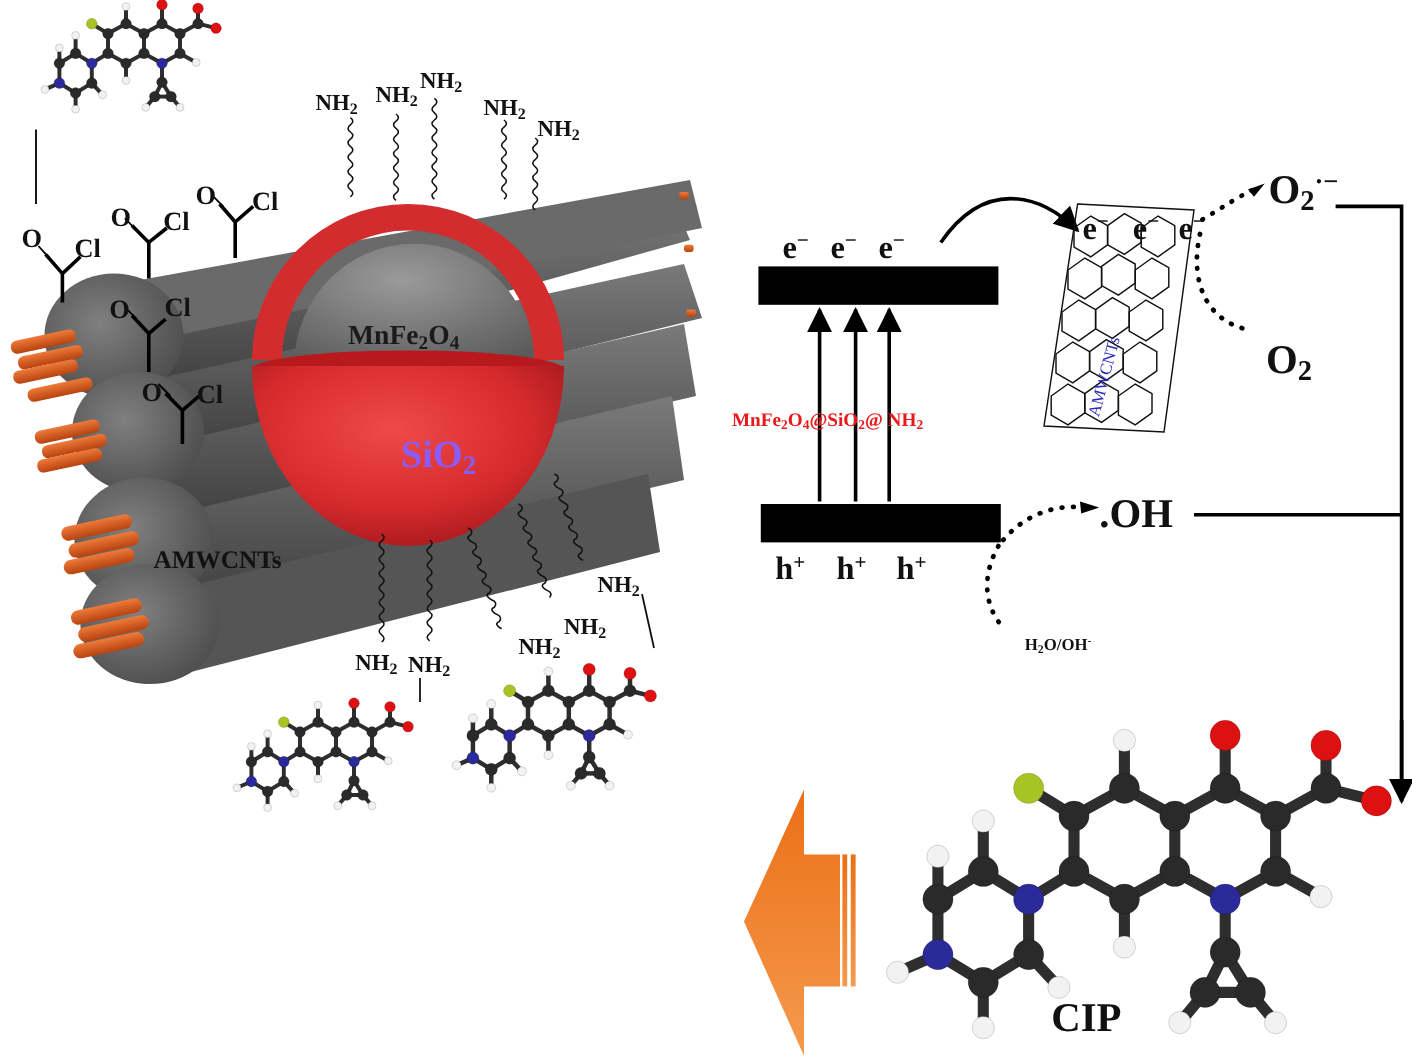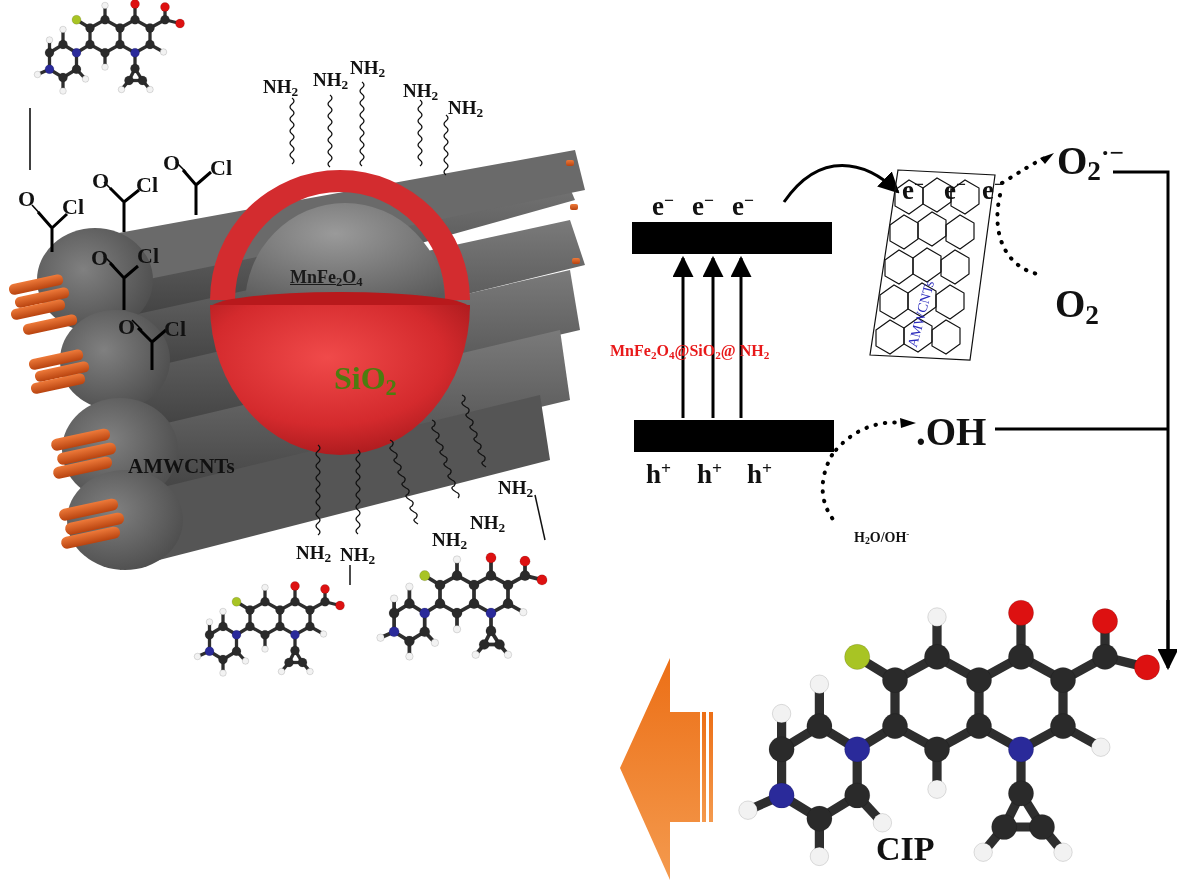--- a/index.html
+++ b/index.html
@@ -4,24 +4,24 @@
 <style>
   html,body{margin:0;padding:0;background:#fff;}
   body{width:1177px;height:886px;position:relative;overflow:hidden;font-family:"Liberation Serif","DejaVu Serif",serif;}
   #stage{position:absolute;left:0;top:0;width:1177px;height:886px;}
   .lbl{position:absolute;font-weight:bold;color:#111;white-space:nowrap;line-height:1;}
   .lbl sub{font-size:0.7em;vertical-align:-0.25em;}
   .lbl sup{font-size:0.65em;vertical-align:0.5em;}
   .nh2{font-size:19px;}
   .acl{font-size:22px;}
   .band-text{font-size:27px;}
-  .species{font-size:39px;}
+  .species{font-size:34px;}
   .red{color:#e8191a;font-size:16px;}
-  .core{font-size:18px;color:#1a1a1a;text-decoration:underline;}
-  .shell{font-size:32px;color:#4d7c0f;}
+  .core{font-size:23px;color:#1a1a1a;}
+  .shell{font-size:32px;color:#8b5cf6;}
   .amw{font-size:21px;color:#111;}
   .prod{font-size:37px;}
   .cip{font-size:34px;}
   .h2o{font-size:14px;}
   .cnt-label{position:absolute;font-size:14px;color:#2b2bbd;transform:rotate(-75deg);transform-origin:left top;white-space:nowrap;font-family:"Liberation Serif",serif;}
 </style>
 </head>
 <body>
 
 <div id="stage">

